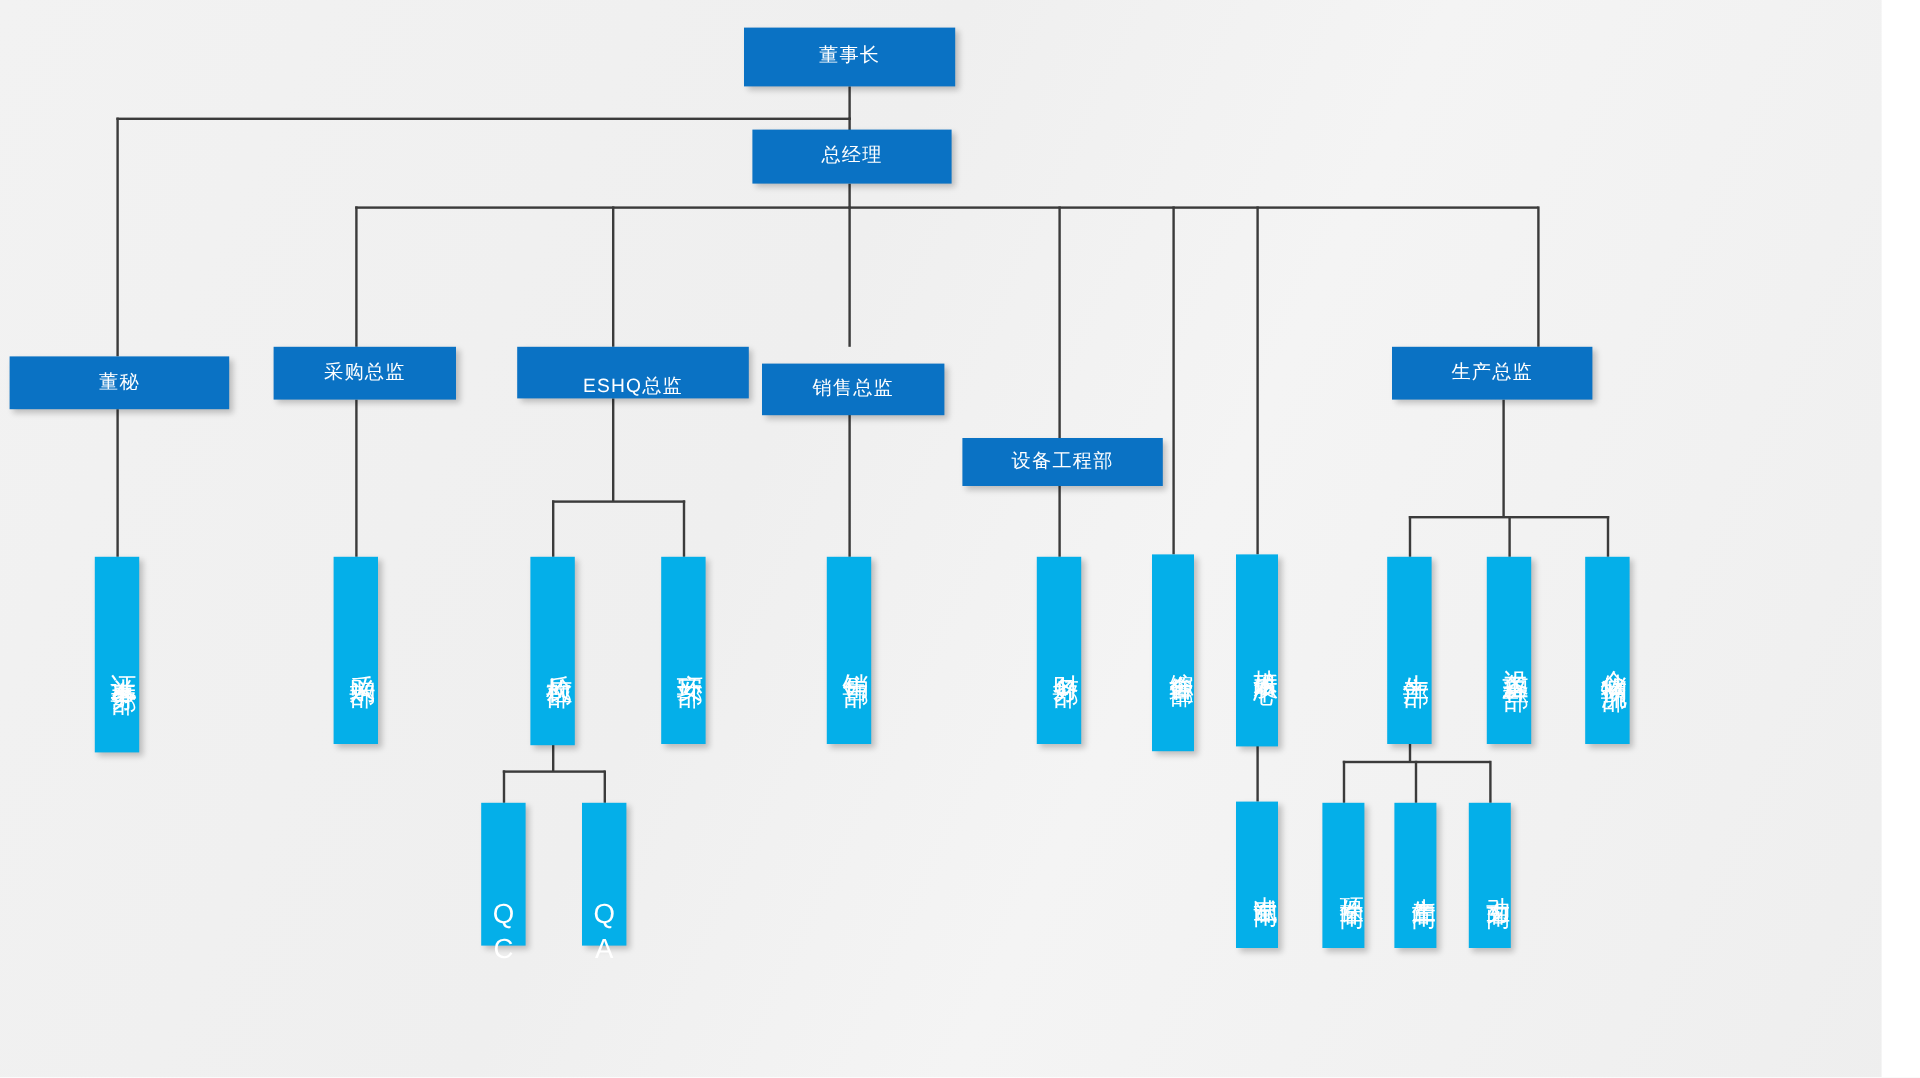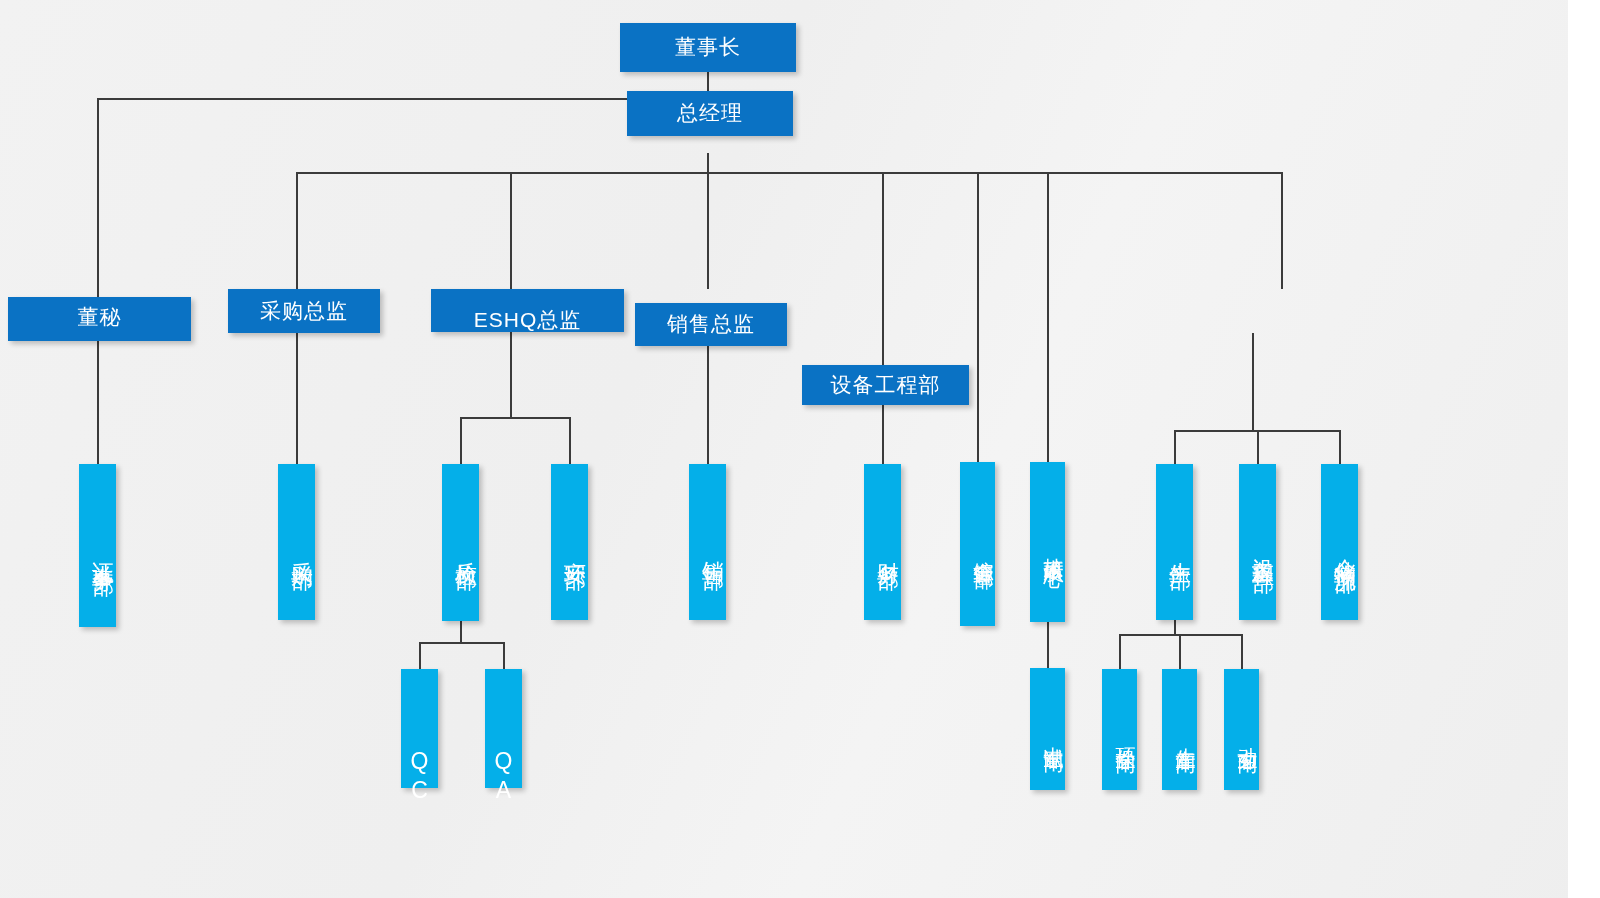--- a/index.html
+++ b/index.html
@@ -39,21 +39,21 @@
     display: flex;
     align-items: center;
     justify-content: center;
     color: #ffffff;
     z-index: 3;
     box-shadow: 3px 3px 5px rgba(0,0,0,0.22);
     line-height: 1.15;
   }
   .node.exec {
     background: #0A72C4;
-    font-size: 21px;
+    font-size: 16px;
     letter-spacing: 1px;
   }
   .node.dept {
     background: #04AFE9;
     writing-mode: vertical-rl;
     text-orientation: upright;
     font-size: 22px;
     letter-spacing: 3px;
     padding-top: 12px;
     align-items: flex-start;
@@ -134,44 +134,47 @@
   <div class="line v" style="left:1174px; top:620px; height:15px;"></div>
   <div class="line h" style="left:1119px; top:634px; width:123px;"></div>
   <div class="line v" style="left:1119px; top:634px; height:35px;"></div>
   <div class="line v" style="left:1179px; top:634px; height:35px;"></div>
   <div class="line v" style="left:1241px; top:634px; height:35px;"></div>
 
   <div class="node exec" style="left:620px; top:23px; width:176px; height:49px;">
     <span>董事长</span>
   </div>
 
-  <div class="node exec" style="left:627px; top:91px; width:166px; height:45px;">
+  <div class="node exec" style="left:627px; top:108px; width:166px; height:45px;">
     <span>总经理</span>
   </div>
 
-  <div class="node exec" style="left:8px; top:297px; width:183px; height:44px;font-family:Liberation Mono, monospace;">
+  <div class="node exec" style="left:8px; top:297px; width:183px; height:44px;">
     <span>董秘</span>
   </div>
 
   <div class="node exec" style="left:228px; top:289px; width:152px; height:44px;text-align:center;">
     <span>采购总监</span>
   </div>
 
   <div class="node exec" style="left:431px; top:289px; width:193px; height:43px;align-items:flex-end;">
     <span>ESHQ总监</span>
   </div>
 
   <div class="node exec" style="left:635px; top:303px; width:152px; height:43px;">
     <span>销售总监</span>
   </div>
 
   <div class="node exec" style="left:802px; top:365px; width:167px; height:40px;">
     <span>设备工程部</span>
   </div>
 
+  <div class="node exec" style="left:1160px; top:289px; width:167px; height:44px;">
+    <span>生产总监</span>
+  </div>
 
   <div class="node dept" style="left:79px; top:464px; width:37px; height:163px;">
     <span>证券事务部</span>
   </div>
 
   <div class="node dept" style="left:278px; top:464px; width:37px; height:156px;">
     <span>采购部</span>
   </div>
 
   <div class="node dept" style="left:442px; top:464px; width:37px; height:157px;">

